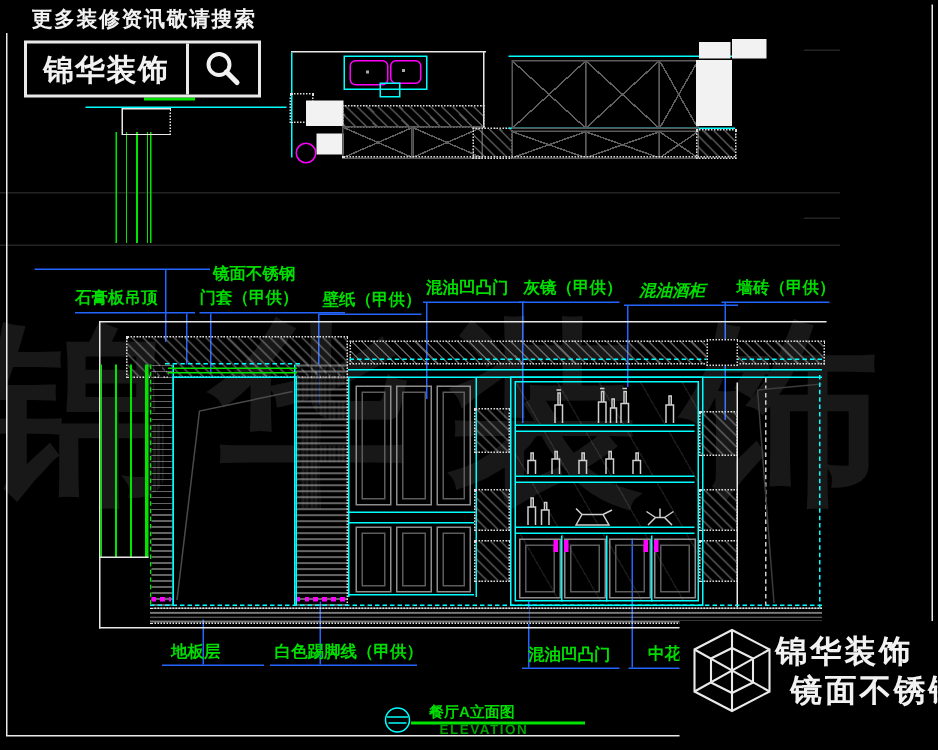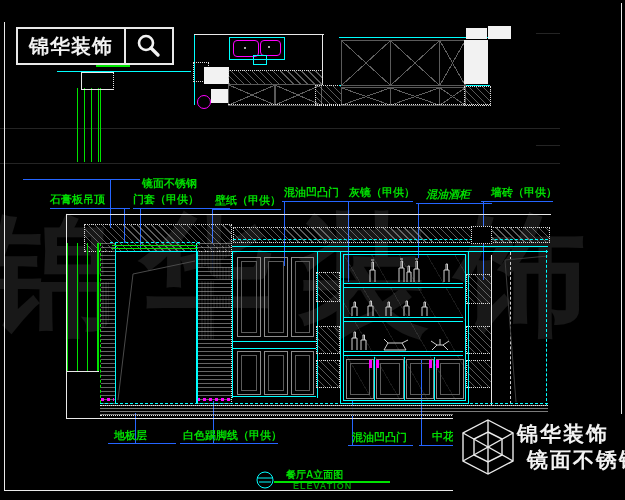--- a/index.html
+++ b/index.html
@@ -250,20 +250,21 @@
         <line x1="27" y1="2" x2="27" y2="56"></line>
         <line x1="2" y1="15" x2="52" y2="43"></line>
         <line x1="52" y1="15" x2="2" y2="43"></line>
         <polygon points="27,14 41,21 41,37 27,44 13,37 13,21"></polygon>
       </g>
     </svg>
     <div class="bigbrand" style="left:64px;top:6px;">锦华装饰</div>
     <div class="bigbrand" style="left:74px;top:32px;">镜面不锈钢</div>
   </div>
 
+  <div id="header-hint">更多装修资讯敬请搜索</div>
   <div id="logobox">
     <div class="cell1">锦华装饰</div>
     <div class="cell2">
       <svg width="26" height="26" viewBox="0 0 26 26">
         <circle cx="10" cy="10" r="7" fill="none" stroke="#f2f2f2" stroke-width="2.6"></circle>
         <line x1="15" y1="15" x2="22" y2="22" stroke="#f2f2f2" stroke-width="3.4" stroke-linecap="round"></line>
       </svg>
     </div>
   </div>
 

